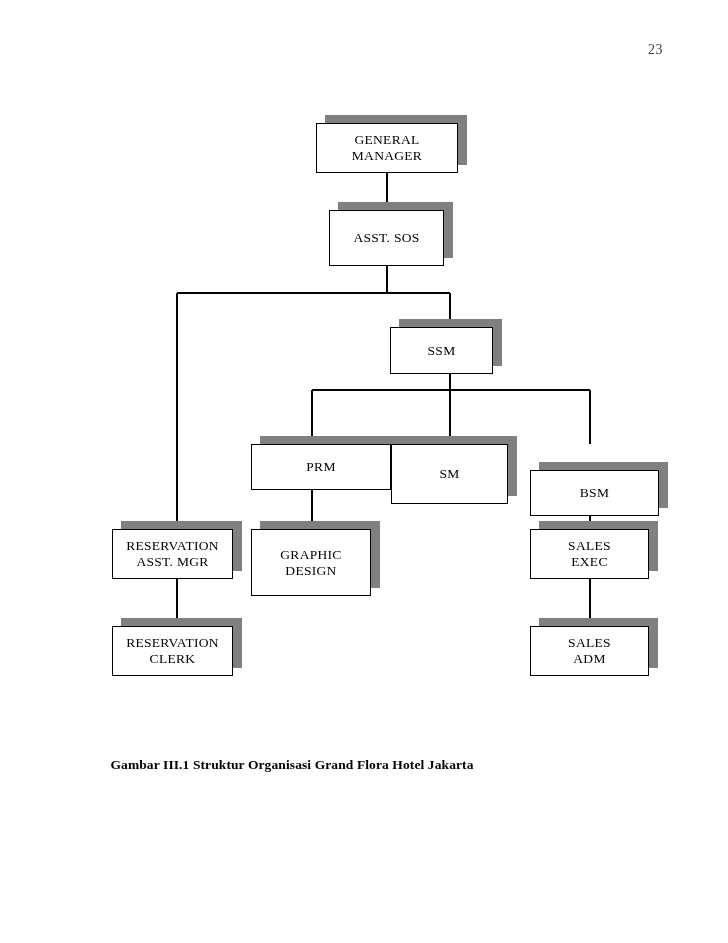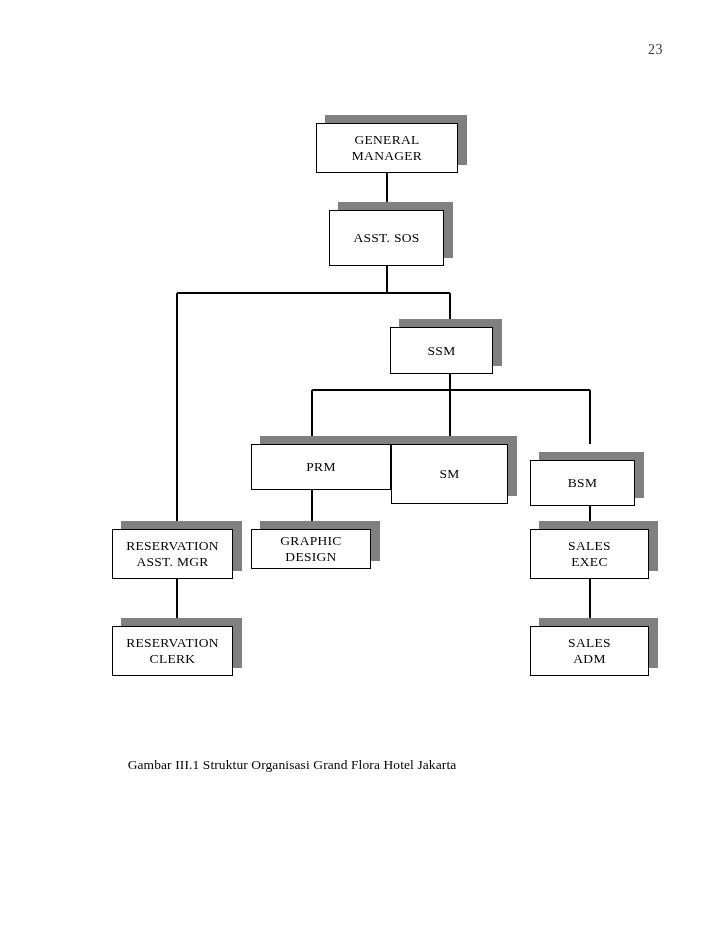--- a/index.html
+++ b/index.html
@@ -90,21 +90,21 @@
   }
 
   
   #caption {
     position: absolute;
     left: 0;
     top: 757px;
     width: 584px;
     text-align: center;
     font-size: 13.5px;
-    font-weight: normal;
+    font-weight: bold;
     letter-spacing: 0.1px;
   }
 </style>
 </head>
 <body>
 
 <div id="page-number">23</div>
 
 <div id="org-chart">
   <svg id="connectors" viewBox="0 0 728 800" width="728" height="800">
@@ -148,34 +148,34 @@
         <div class="box">
           <span class="label">PRM</span>
         </div>
       </div>
       <div class="node" style="left: 391px; top: 444px; width: 117px; height: 60px;">
         <div class="shadow"></div>
         <div class="box">
           <span class="label">SM</span>
         </div>
       </div>
-      <div class="node" style="left: 530px; top: 460px; width: 105px; height: 46px;">
+      <div class="node" style="left: 530px; top: 470px; width: 129px; height: 46px;">
         <div class="shadow"></div>
         <div class="box">
           <span class="label">BSM</span>
         </div>
       </div>
       <div class="node" style="left: 112px; top: 529px; width: 121px; height: 50px;">
         <div class="shadow"></div>
         <div class="box">
           <span class="label">RESERVATION
 ASST. MGR</span>
         </div>
       </div>
-      <div class="node" style="left: 251px; top: 529px; width: 120px; height: 40px;">
+      <div class="node" style="left: 251px; top: 529px; width: 120px; height: 67px;">
         <div class="shadow"></div>
         <div class="box">
           <span class="label">GRAPHIC
 DESIGN</span>
         </div>
       </div>
       <div class="node" style="left: 530px; top: 529px; width: 119px; height: 50px;">
         <div class="shadow"></div>
         <div class="box">
           <span class="label">SALES

